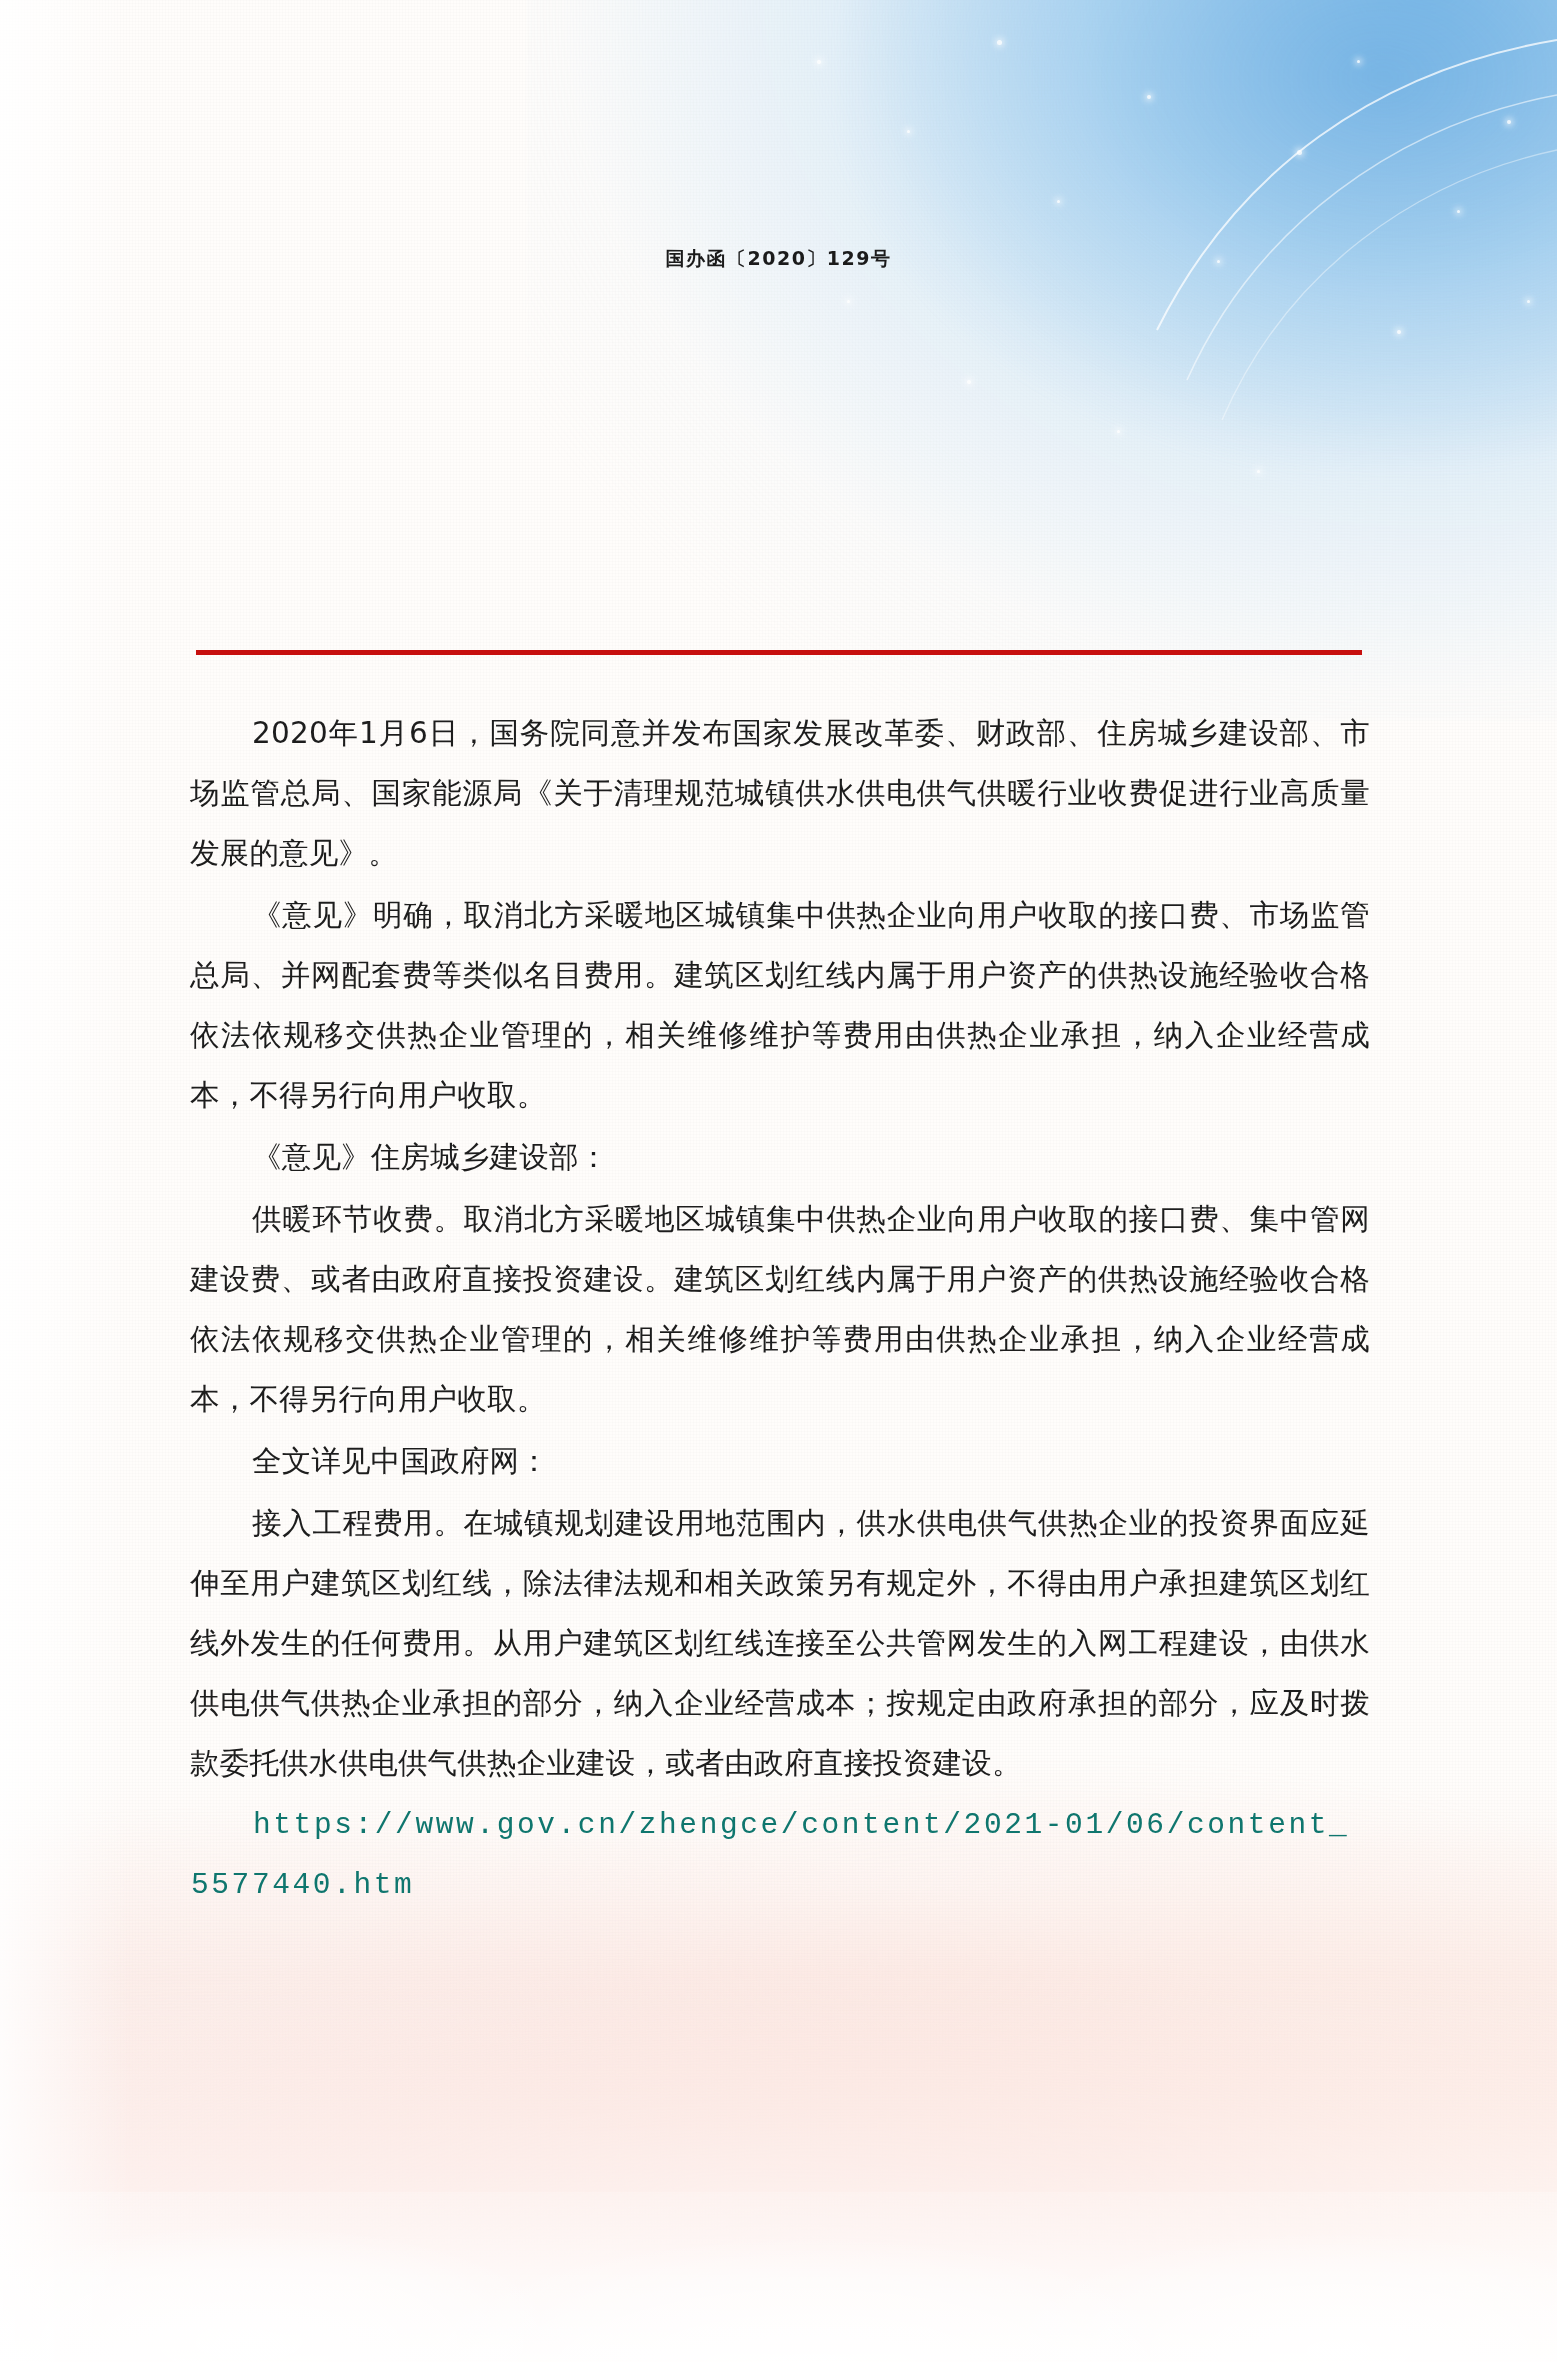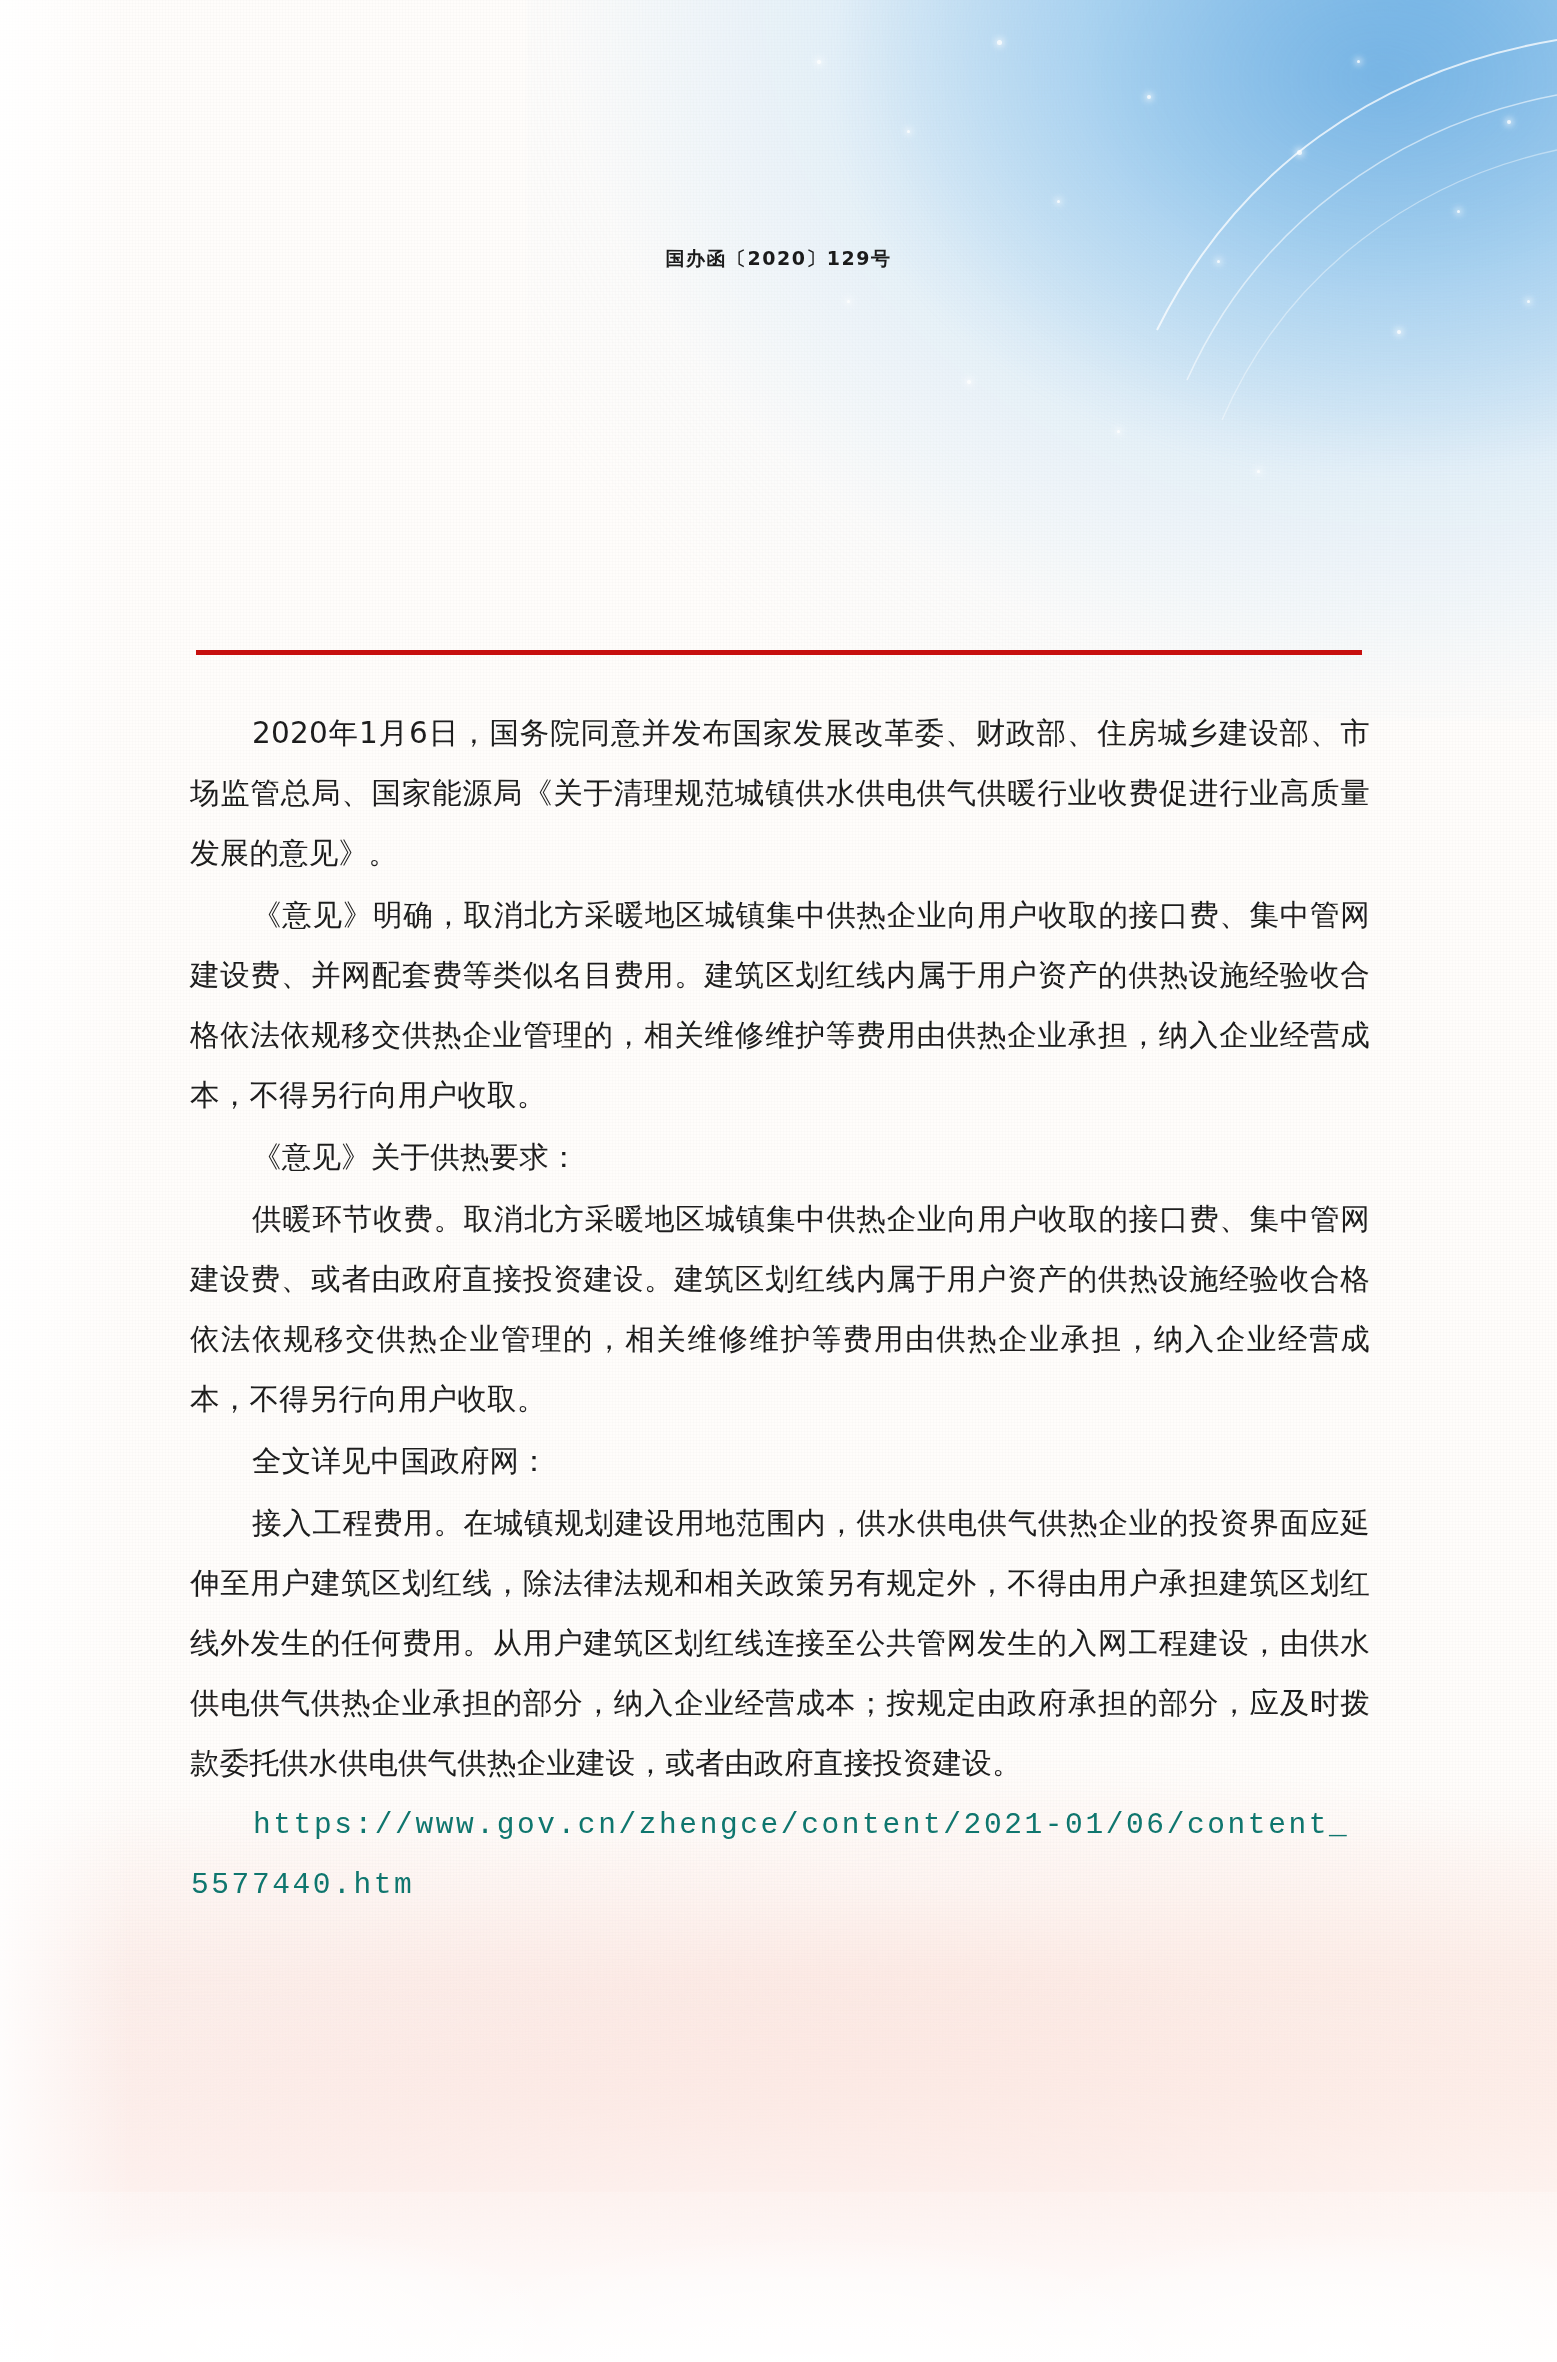--- a/index.html
+++ b/index.html
@@ -230,22 +230,22 @@
   <div class="content">
 
     <div class="title-block">
       <div class="doc-number">国办函〔2020〕129号</div>
     </div>
 
     <div class="red-rule"></div>
 
     <div class="body-text">
       <p class="para">2020年1月6日，国务院同意并发布国家发展改革委、财政部、住房城乡建设部、市场监管总局、国家能源局《关于清理规范城镇供水供电供气供暖行业收费促进行业高质量发展的意见》。</p>
-      <p class="para">《意见》明确，取消北方采暖地区城镇集中供热企业向用户收取的接口费、集中管网建设费、并网配套费等类似名目费用。建筑区划红线内属于用户资产的供热设施经验收合格依法依规移交供热企业管理的，相关维修维护等费用由供热企业承担，纳入企业经营成本，不得另行向用户收取。</p>
-      <p class="para">《意见》关于供热要求：</p>
+      <p class="para">《意见》明确，取消北方采暖地区城镇集中供热企业向用户收取的接口费、市场监管总局、并网配套费等类似名目费用。建筑区划红线内属于用户资产的供热设施经验收合格依法依规移交供热企业管理的，相关维修维护等费用由供热企业承担，纳入企业经营成本，不得另行向用户收取。</p>
+      <p class="para">《意见》住房城乡建设部：</p>
       <p class="para">供暖环节收费。取消北方采暖地区城镇集中供热企业向用户收取的接口费、集中管网建设费、或者由政府直接投资建设。建筑区划红线内属于用户资产的供热设施经验收合格依法依规移交供热企业管理的，相关维修维护等费用由供热企业承担，纳入企业经营成本，不得另行向用户收取。</p>
       <p class="para tail">全文详见中国政府网：</p>
       <p class="para">接入工程费用。在城镇规划建设用地范围内，供水供电供气供热企业的投资界面应延伸至用户建筑区划红线，除法律法规和相关政策另有规定外，不得由用户承担建筑区划红线外发生的任何费用。从用户建筑区划红线连接至公共管网发生的入网工程建设，由供水供电供气供热企业承担的部分，纳入企业经营成本；按规定由政府承担的部分，应及时拨款委托供水供电供气供热企业建设，或者由政府直接投资建设。</p>
       <p class="url">https://www.gov.cn/zhengce/content/2021-01/06/content_5577440.htm</p>
     </div>
 
   </div>
 </div>
 
 </body></html>

